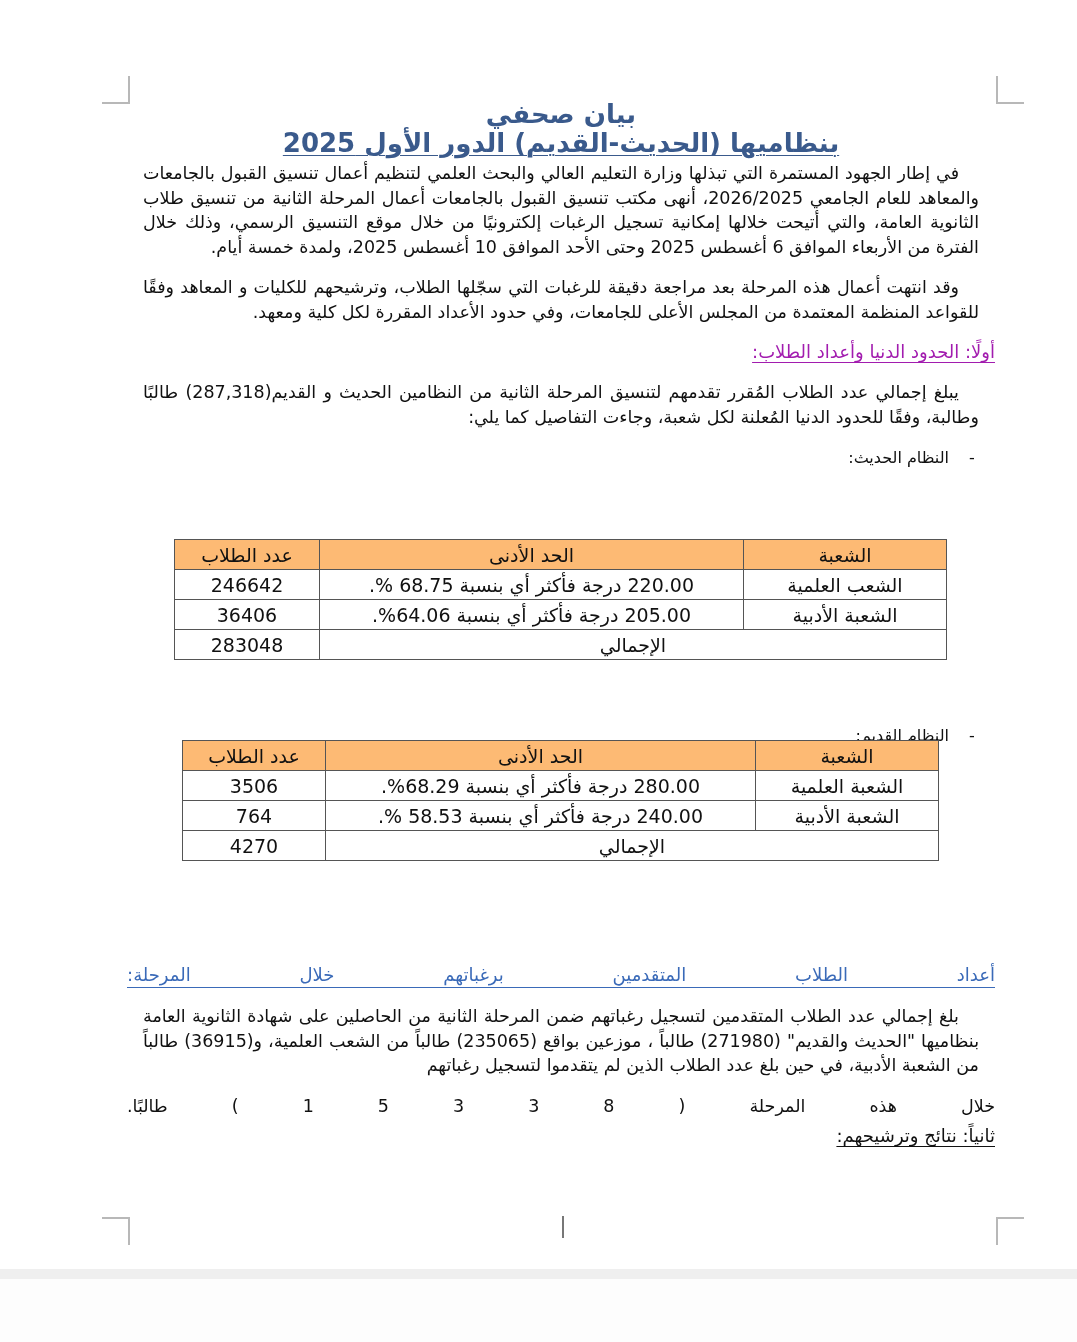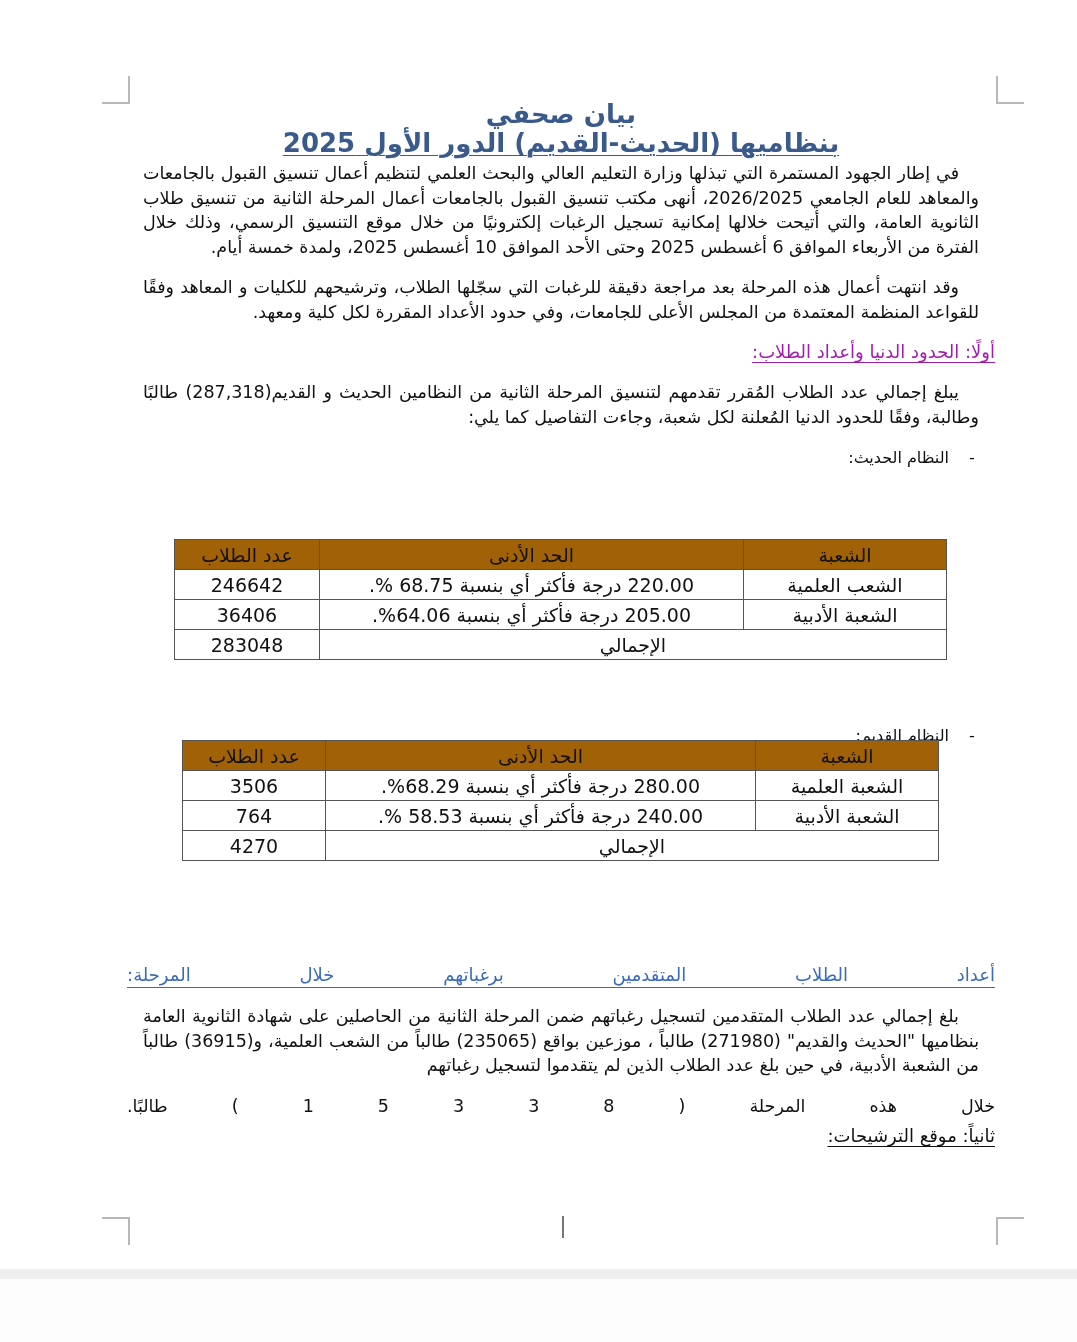--- a/index.html
+++ b/index.html
@@ -25,21 +25,21 @@
   .title .u { text-decoration: underline; text-decoration-thickness: 1px; text-underline-offset: 3px; }
   p { margin: 16px; }
   .para { font-size: 17.5px; line-height: 24.5px; text-align: justify; text-align-last: right; }
   .indent { text-indent: 20px; }
   .h-brown { color: #a21caf; font-size: 18px; line-height: 24px; text-decoration: underline; text-decoration-thickness: 1px; text-underline-offset: 4px; }
   .bullet { font-size: 16px; line-height: 26px; padding-right: 0; }
   .bullet .dash { display: inline-block; width: 46px; text-align: center; }
 
   table { border-collapse: collapse; direction: rtl; font-size: 19px; }
   td, th { border: 1.5px solid #555; text-align: center; font-weight: normal; height: 29px; padding: 0 6px; }
-  th { background: #a16207; }
+  th { background: #fdba74; }
   .t1 { position: absolute; left: 47px; top: 439px; width: 773px; }
   .t2 { position: absolute; left: 55px; top: 640px; width: 757px; }
 
   .h-blue { color: #3a6ab8; font-size: 18px; line-height: 25px; display: flex; justify-content: space-between; border-bottom: 1.5px solid #3a6ab8; }
   .h-black { font-size: 18px; line-height: 24px; text-decoration: underline; text-decoration-thickness: 1px; text-underline-offset: 4px; }
   .spread { display: flex; justify-content: space-between; }
 </style>
 </head>
 <body>
 
@@ -133,19 +133,19 @@
         <span>المرحلة</span>
         <span>(</span>
         <span>8</span>
         <span>3</span>
         <span>3</span>
         <span>5</span>
         <span>1</span>
         <span>)</span>
         <span>طالبًا.</span>
       </div>
-      <div style="margin-top:6px"><span class="h-black">ثانياً: موقع الترشيحات:</span></div>
+      <div style="margin-top:6px"><span class="h-black">ثانياً: نتائج وترشيحهم:</span></div>
     </div>
   </div>
 </div>
 
 <div class="bottom-band"></div>
 <div class="bottom-area"></div>
 
 </body></html>

